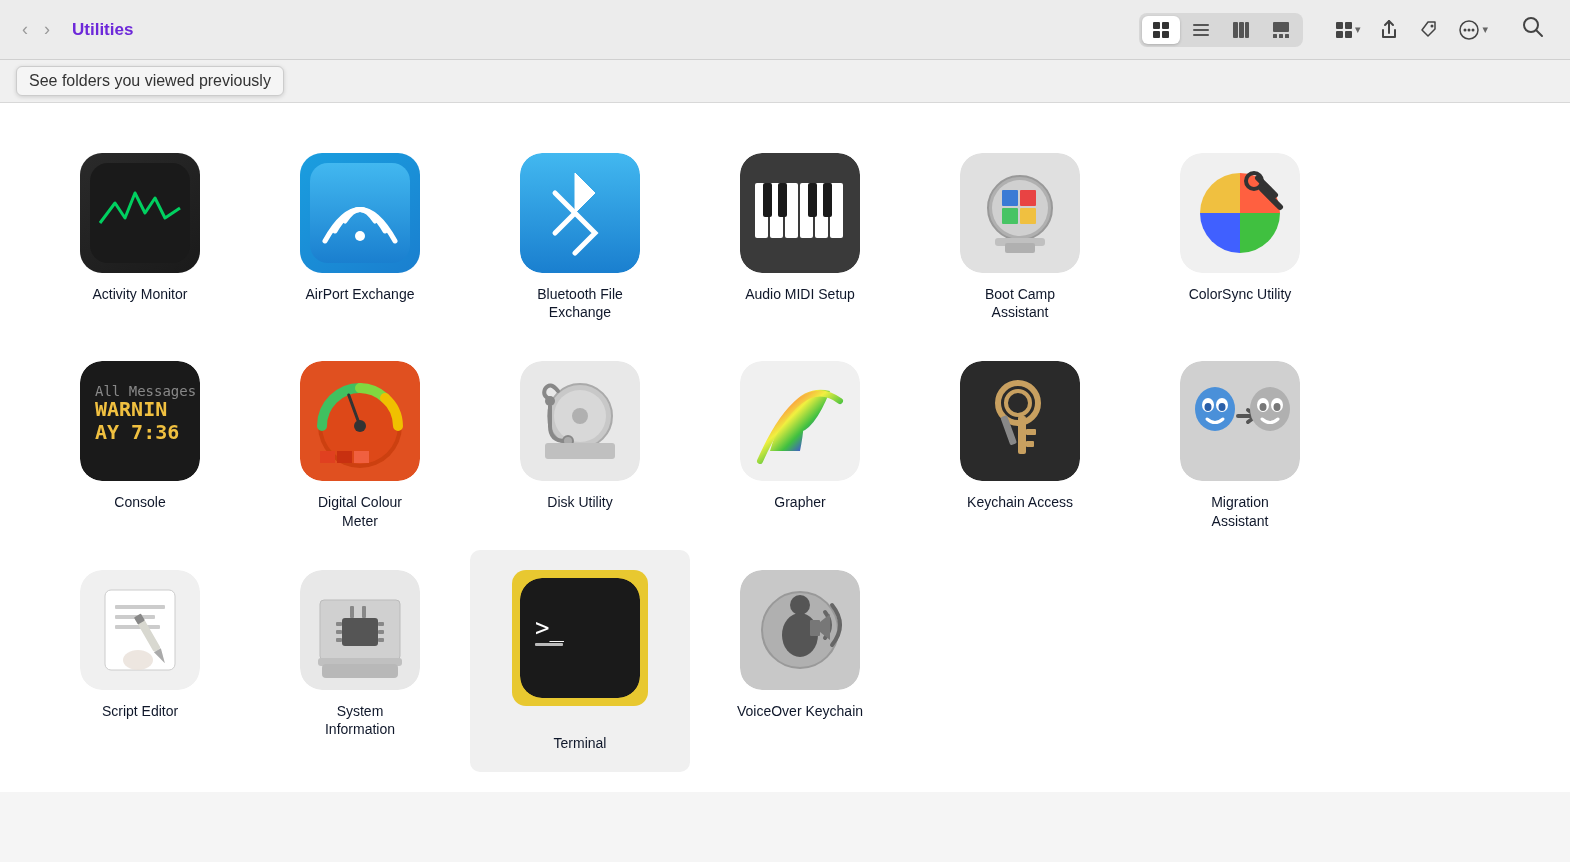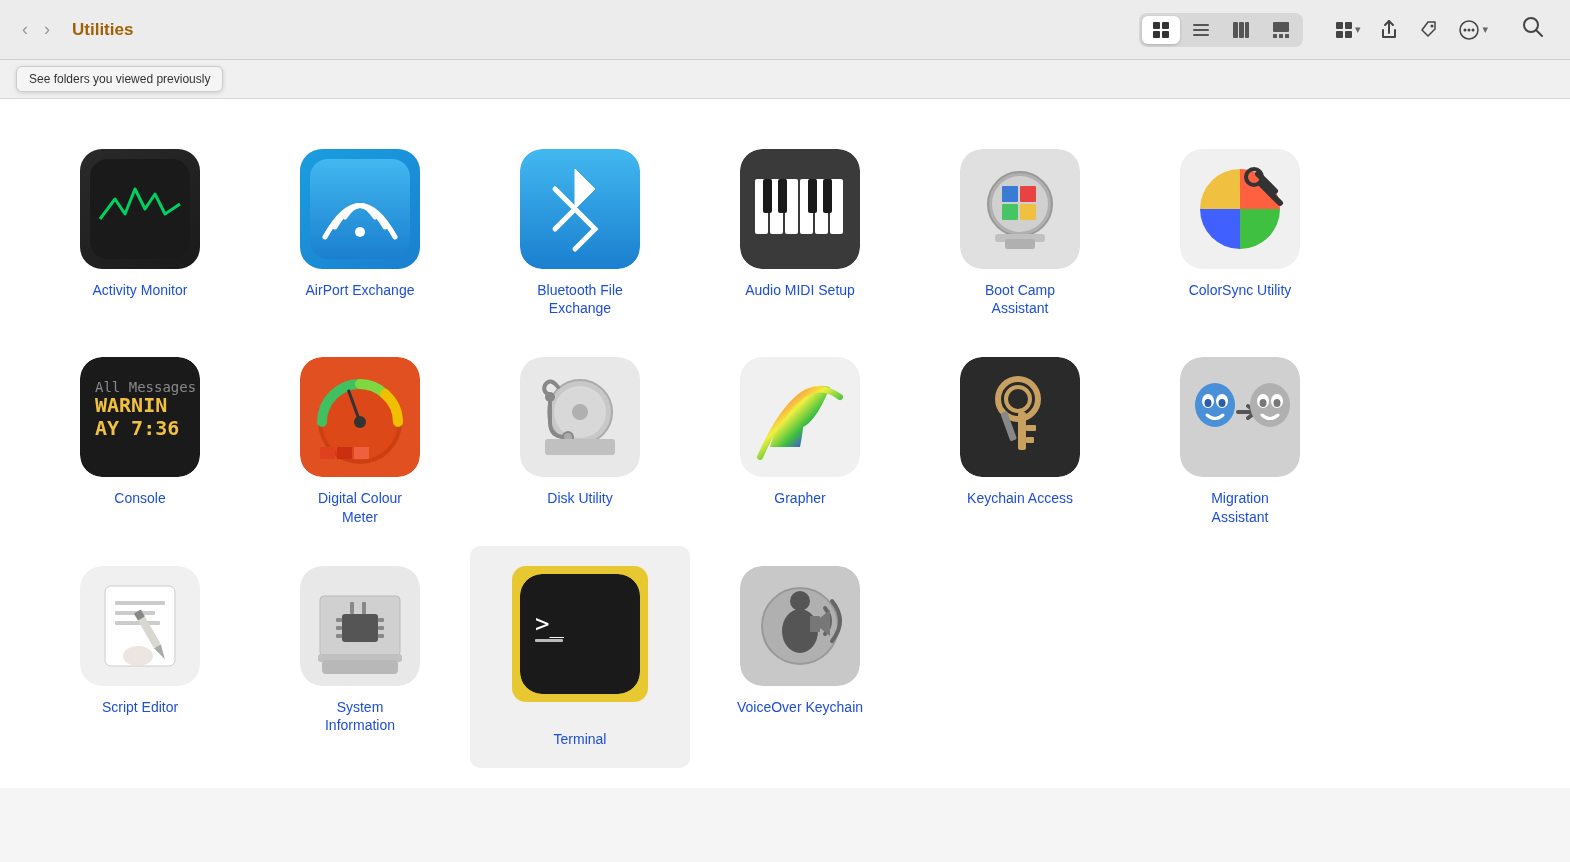--- a/index.html
+++ b/index.html
@@ -30,21 +30,21 @@
       border: none;
       cursor: pointer;
       font-size: 18px;
       color: #999;
       padding: 4px 6px;
       border-radius: 4px;
     }
     .toolbar-title {
       font-size: 17px;
       font-weight: 700;
-      color: #a16207;
+      color: #6d28d9;
       margin-right: 16px;
     }
     .toolbar-spacer { flex: 1; }
     .view-controls {
       display: flex;
       align-items: center;
       gap: 2px;
       background: #d8d8d8;
       border-radius: 8px;
       padding: 3px;
@@ -103,21 +103,21 @@
       border-bottom: 1px solid #d8d8d8;
       padding: 6px 16px;
       display: flex;
       align-items: center;
     }
     .breadcrumb-tooltip {
       background: #f5f5f5;
       border: 1px solid #ccc;
       border-radius: 6px;
       padding: 5px 12px;
-      font-size: 12px;
+      font-size: 16px;
       color: #333;
       box-shadow: 0 1px 4px rgba(0,0,0,0.15);
     }
 
     
     .main-content {
       background: white;
       padding: 30px 30px 20px 30px;
       display: flex;
       flex-wrap: wrap;
@@ -145,21 +145,21 @@
       align-items: center;
       justify-content: center;
       margin-bottom: 12px;
       font-size: 60px;
       position: relative;
       overflow: hidden;
     }
 
     .app-label {
       font-size: 14px;
-      color: #1d4ed8;
+      color: #0f172a;
       text-align: center;
       line-height: 1.3;
       max-width: 180px;
     }
 
     
     .icon-activity-monitor {
       background: linear-gradient(145deg, #2a2a2a, #1a1a1a);
       border-radius: 22px;
     }

